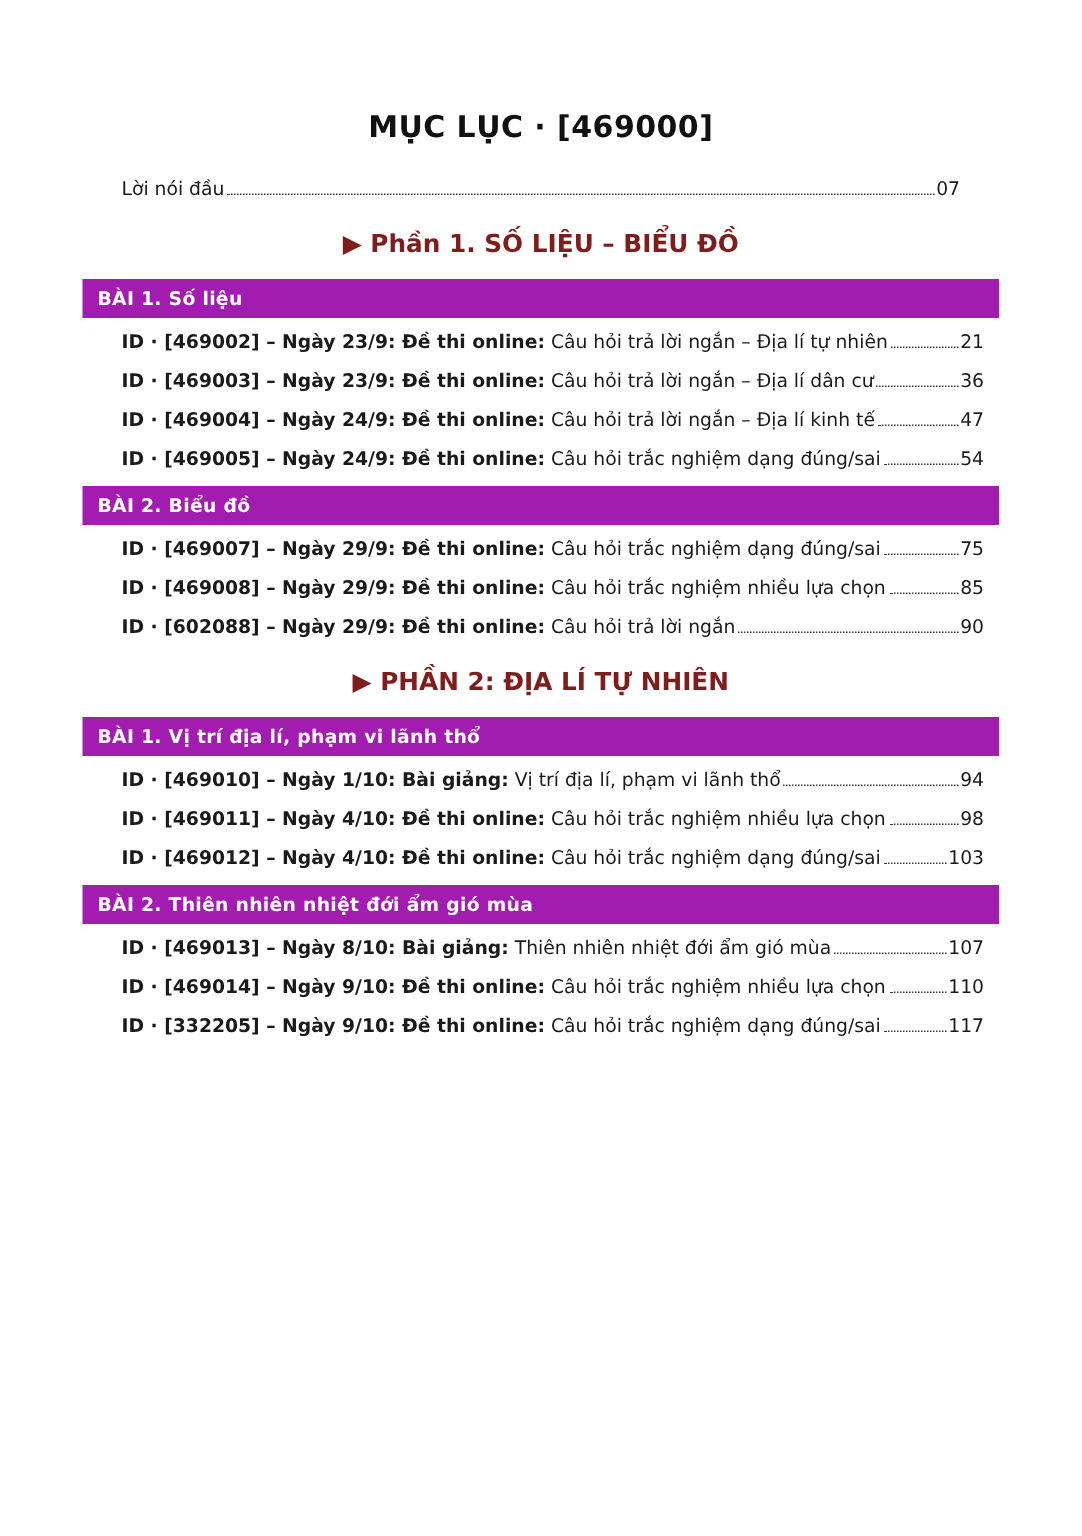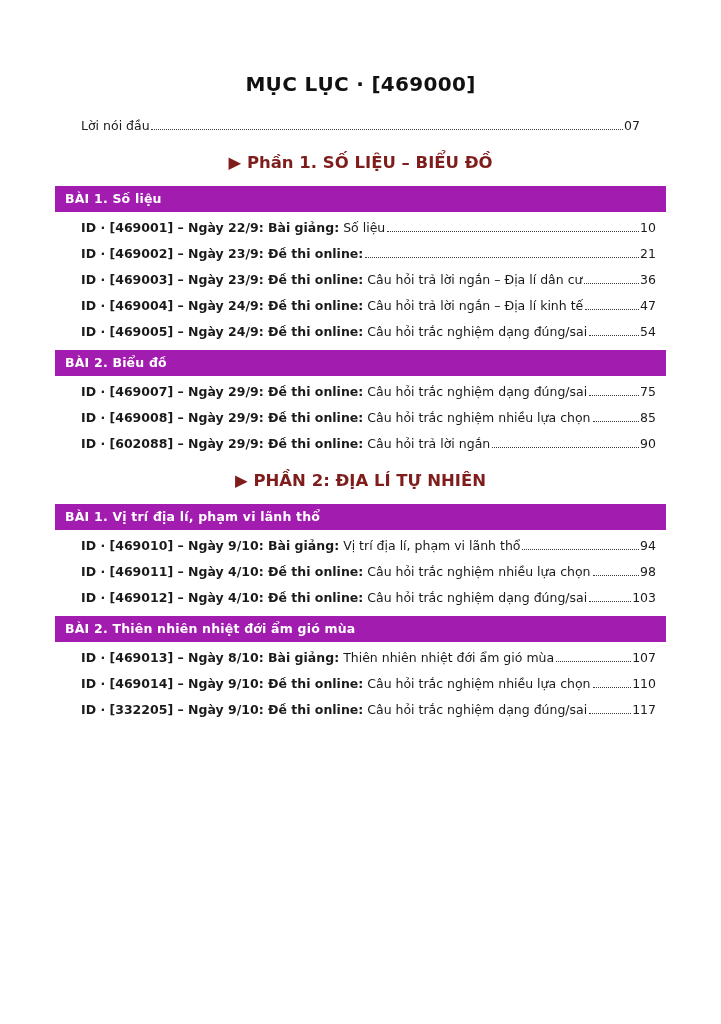--- a/index.html
+++ b/index.html
@@ -106,27 +106,22 @@
     <span class="txt">Lời nói đầu</span>
     <span class="dots"></span>
     <span class="pg">07</span>
   </div>
 
   <div class="part-title">▶ Phần 1. SỐ LIỆU – BIỂU ĐỒ</div>
 
   <div class="section-bar">BÀI 1. Số liệu</div>
 
   <div class="entry">
-    <span class="lead">ID · [469001] – Ngày 22/9: Bài giảng:</span>
-    <span class="desc">Số liệu</span>
-    <span class="dots"></span>
-    <span class="pg">10</span>
-  </div>
-  <div class="entry">
     <span class="lead">ID · [469002] – Ngày 23/9: Đề thi online:</span>
+    <span class="desc">Câu hỏi trả lời ngắn – Địa lí tự nhiên</span>
     <span class="dots"></span>
     <span class="pg">21</span>
   </div>
   <div class="entry">
     <span class="lead">ID · [469003] – Ngày 23/9: Đề thi online:</span>
     <span class="desc">Câu hỏi trả lời ngắn – Địa lí dân cư</span>
     <span class="dots"></span>
     <span class="pg">36</span>
   </div>
   <div class="entry">
@@ -161,21 +156,21 @@
     <span class="desc">Câu hỏi trả lời ngắn</span>
     <span class="dots"></span>
     <span class="pg">90</span>
   </div>
 
   <div class="part-title">▶ PHẦN 2: ĐỊA LÍ TỰ NHIÊN</div>
 
   <div class="section-bar">BÀI 1. Vị trí địa lí, phạm vi lãnh thổ</div>
 
   <div class="entry">
-    <span class="lead">ID · [469010] – Ngày 9/10: Bài giảng:</span>
+    <span class="lead">ID · [469010] – Ngày 1/10: Bài giảng:</span>
     <span class="desc">Vị trí địa lí, phạm vi lãnh thổ</span>
     <span class="dots"></span>
     <span class="pg">94</span>
   </div>
   <div class="entry">
     <span class="lead">ID · [469011] – Ngày 4/10: Đề thi online:</span>
     <span class="desc">Câu hỏi trắc nghiệm nhiều lựa chọn</span>
     <span class="dots"></span>
     <span class="pg">98</span>
   </div>

